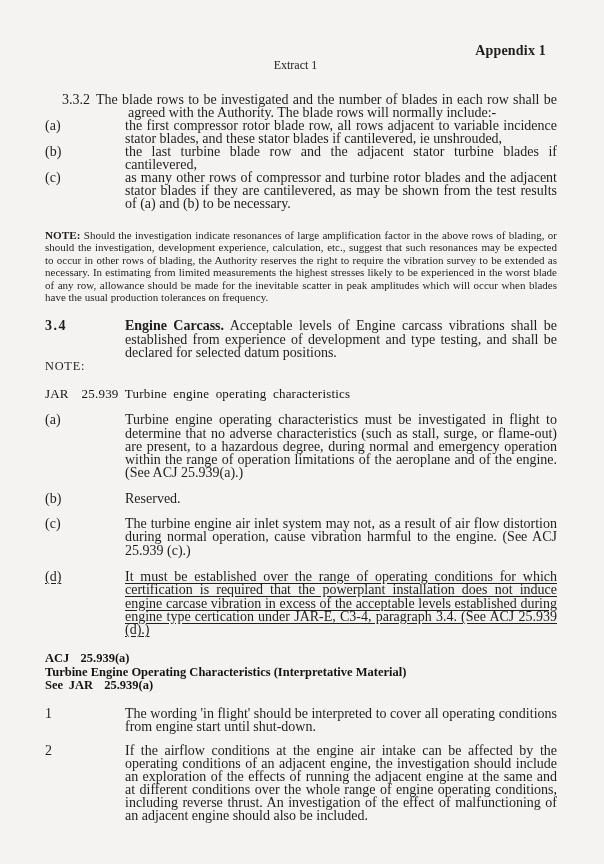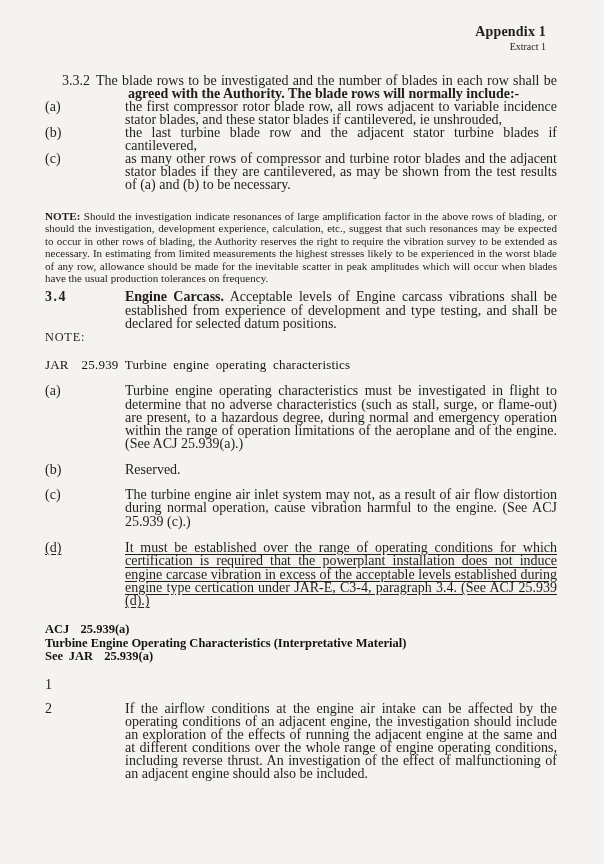--- a/index.html
+++ b/index.html
@@ -6,41 +6,41 @@
   body{
     width:604px;height:864px;
     background:#f4f3f1;
     overflow:hidden;
     font-family:"Liberation Serif","DejaVu Serif",serif;
     color:#201e1c;
   }
   .page{
     box-sizing:border-box;
     width:604px;height:744px;
-    padding:24px 47px 20px 45px;
+    padding:43px 47px 20px 45px;
     position:relative;
   }
   
   .hdr{text-align:right;padding-right:11px;line-height:15px;}
   .hdr .appendix{font-weight:bold;font-size:14px;letter-spacing:.2px;}
-  .hdr .extract{font-size:10px;}
+  .hdr .extract{font-size:12px;text-align:center;}
   
   .bodytxt{font-size:14px;line-height:13px;}
   .just{text-align:justify;text-align-last:left;}
   .row{display:flex;}
   .lab{flex:0 0 80px;}
   
   .p332{margin-top:20px;}
   .p332 .num{flex:0 0 51px;padding-left:17px;box-sizing:border-box;}
   .p332 .l1{text-align:justify;text-align-last:justify;}
-  .p332 .l2{margin-left:32px;font-weight:bold;}
+  .p332 .l2{margin-left:32px;}
   
   .note1{margin-top:19px;font-size:11px;line-height:12.4px;text-align:justify;text-align-last:left;}
   .note1 b{font-size:11.2px;}
-  .s34{margin-top:6px;line-height:13.2px;}
+  .s34{margin-top:16px;line-height:13.2px;}
   .s34 .num{flex:0 0 80px;font-weight:bold;letter-spacing:1.5px;}
   .note2{margin-top:1px;}
   .note2 .lab2{flex:0 0 58px;font-size:12.3px;letter-spacing:.8px;line-height:13.2px;}
   .note2 .cnt{flex:1;font-size:11px;line-height:12.4px;padding-left:22px;text-indent:-22px;text-align:justify;text-align-last:left;}
   
   .h1{margin-top:31px;font-weight:bold;font-size:13px;word-spacing:3.5px;letter-spacing:.2px;color:#161412;}
   .h2{margin-top:13px;font-weight:normal;font-size:13px;word-spacing:3px;letter-spacing:.2px;color:#161412;}
   
   .jitem{line-height:13.3px;}
   .ma{margin-top:11px;} .mb{margin-top:12px;} .mc{margin-top:12px;} .md{margin-top:13px;}
@@ -130,20 +130,21 @@
   </div>
 
   <div class="acjh">
     <div class="ws">ACJ &nbsp;25.939(a)</div>
     <div>Turbine Engine Operating Characteristics (Interpretative Material)</div>
     <div class="ws">See JAR &nbsp;25.939(a)</div>
   </div>
 
   <div class="row bodytxt acj-item">
     <div class="lab">1</div>
+    <div class="just" style="flex:1">The wording 'in flight' should be interpreted to cover all operating conditions from engine start until shut-down.</div>
   </div>
 
   <div class="row bodytxt acj-item2">
     <div class="lab">2</div>
     <div class="just" style="flex:1">If the airflow conditions at the engine air intake can be affected by the operating conditions of an adjacent engine, the investigation should include an exploration of the effects of running the adjacent engine at the same and at different conditions over the whole range of engine operating conditions, including reverse thrust.  An investigation of the effect of malfunctioning of an adjacent engine should also be included.</div>
   </div>
 
 </div>
 
 </body></html>

